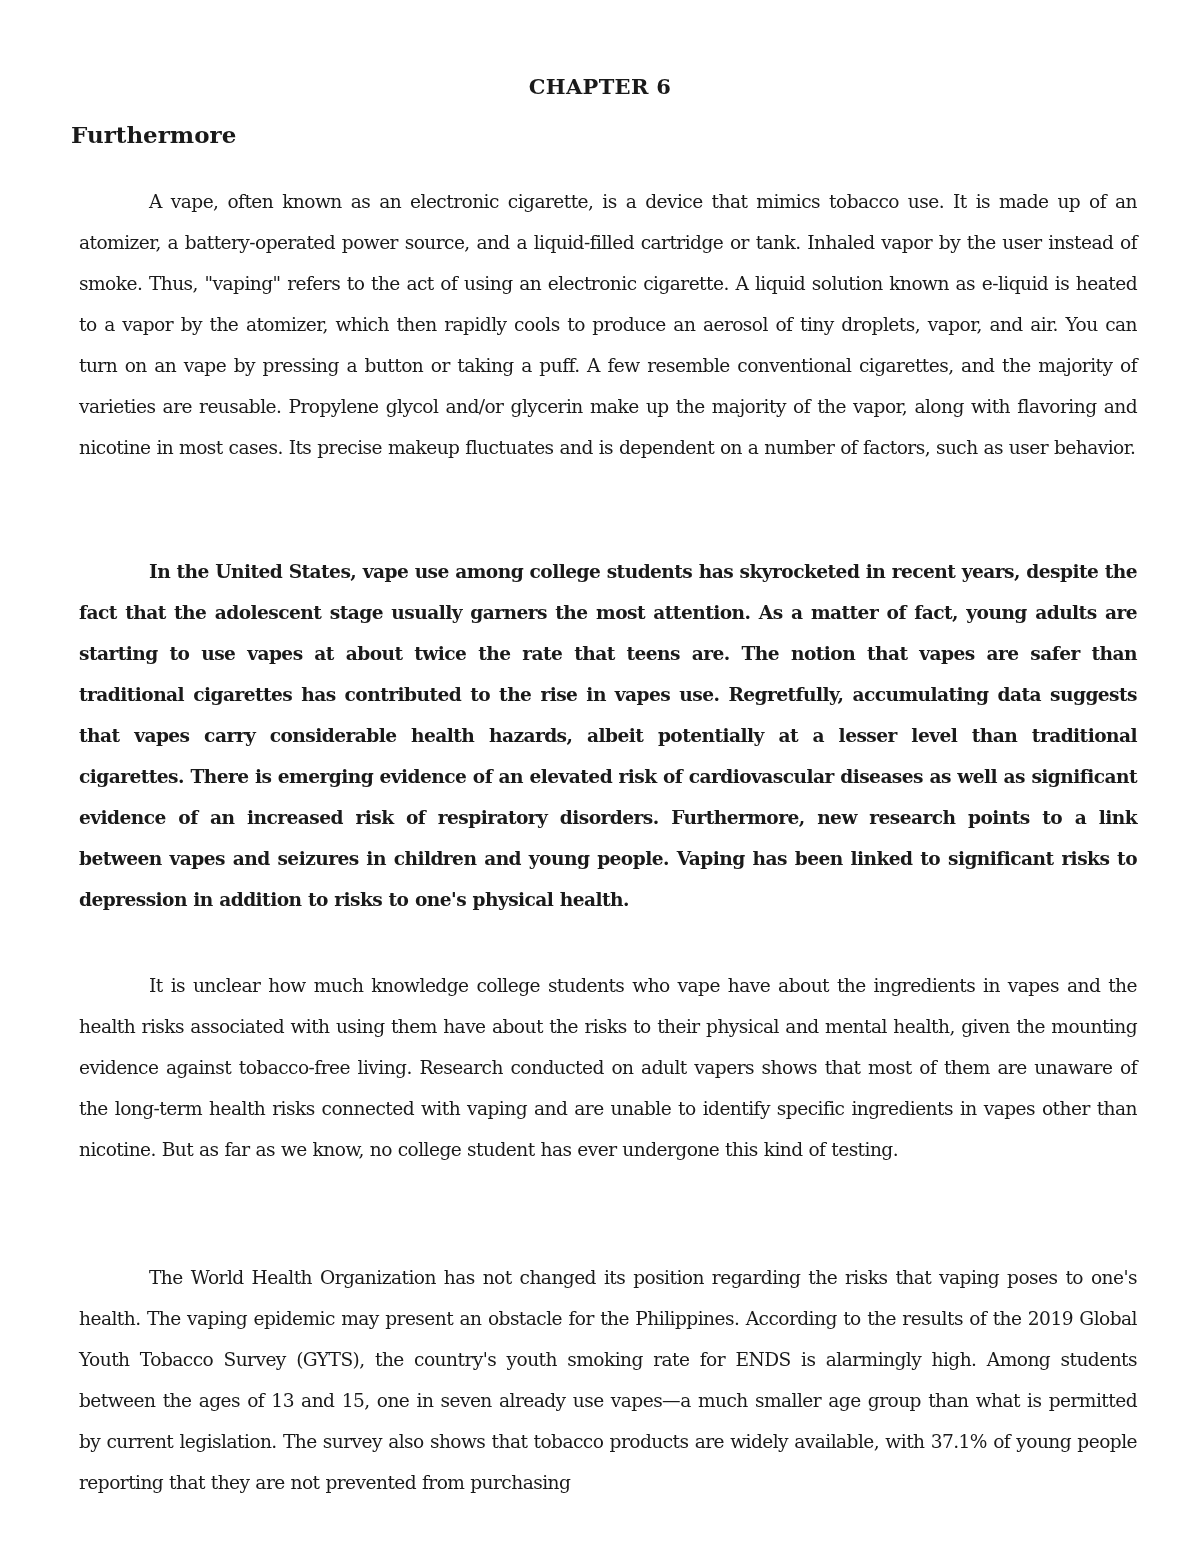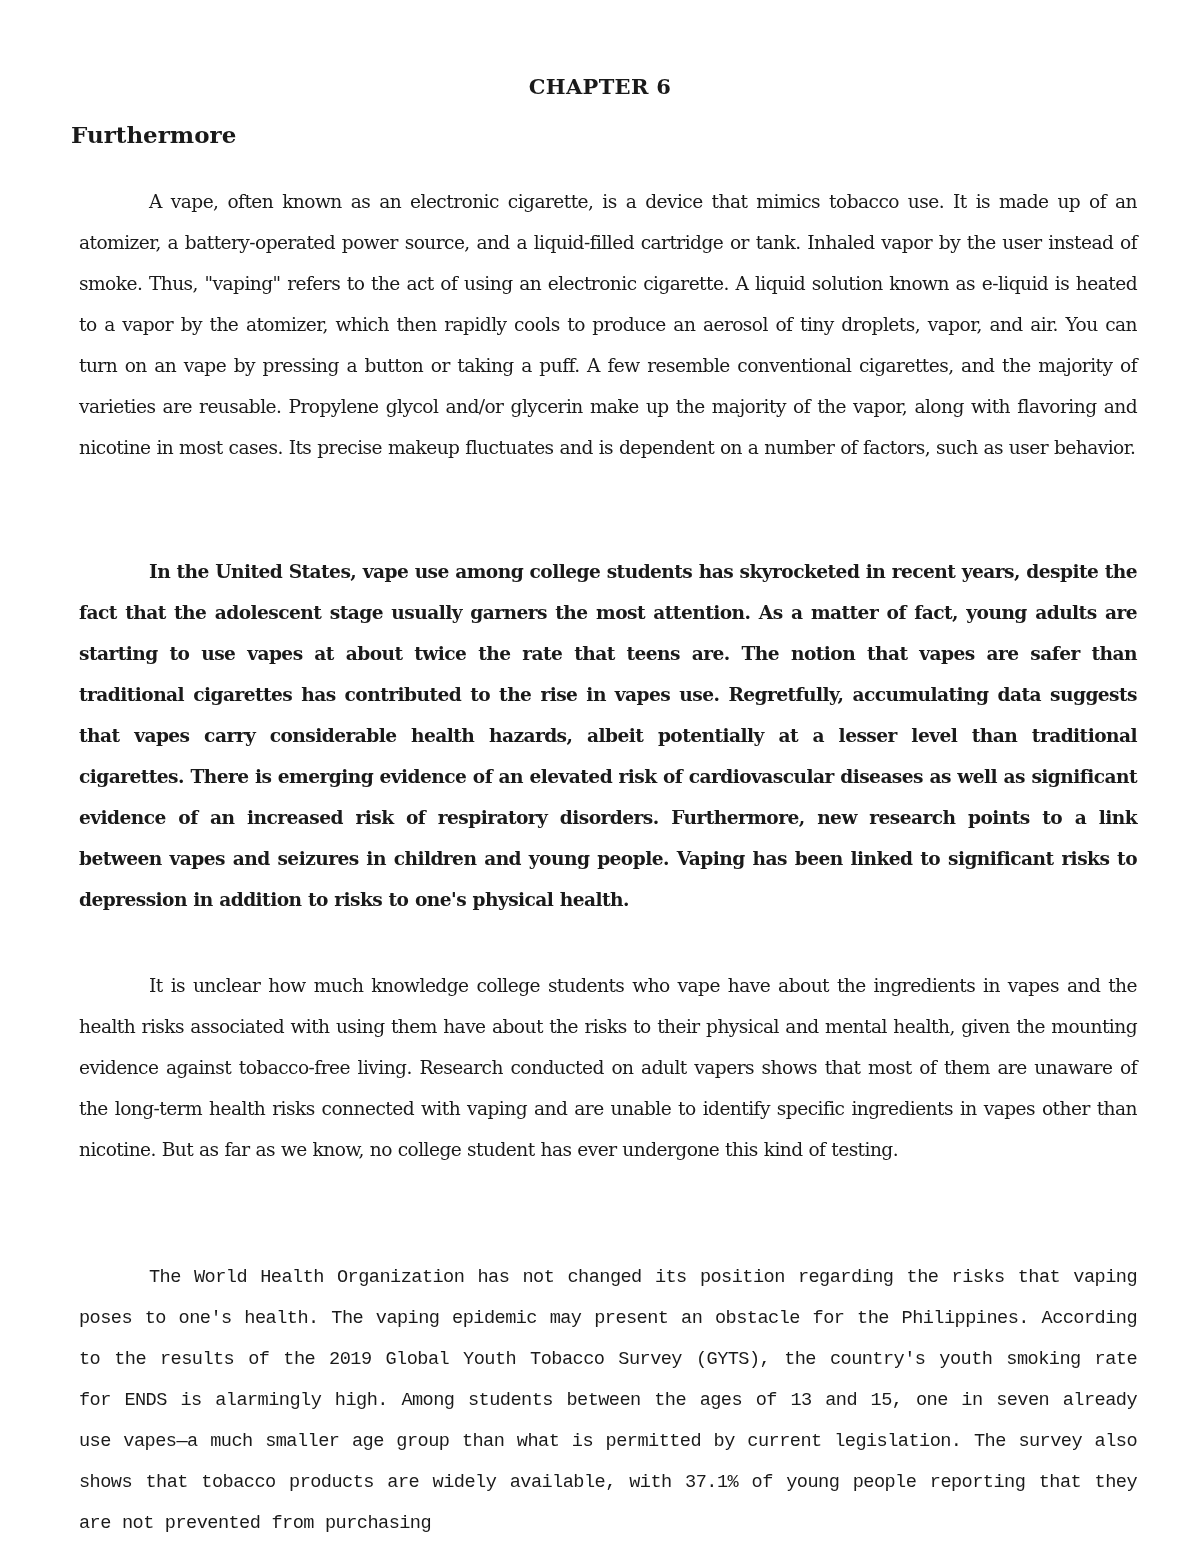--- a/index.html
+++ b/index.html
@@ -20,21 +20,21 @@
   }
   .para {
     position: absolute; left: 8px; width: 1058px;
     font-size: 18.6px; line-height: 41px;
     text-align: justify; text-indent: 70px;
     letter-spacing: -0.55px; word-spacing: 0.5px;
   }
   .p1 { top: 162px; }
   .p2 { top: 532px; font-weight: bold; }
   .p3 { top: 946px; }
-  .p4 { top: 1238px; font-family: Liberation Mono, monospace; }
+  .p4 { top: 1238px; }
 </style>
 </head>
 <body>
 
 <div class="page">
   <div class="chapter">CHAPTER 6</div>
   <div class="heading">Furthermore</div>
   <p class="para p1">A vape, often known as an electronic cigarette, is a device that mimics tobacco use. It is made up of an atomizer, a battery-operated power source, and a liquid-filled cartridge or tank. Inhaled vapor by the user instead of smoke. Thus, "vaping" refers to the act of using an electronic cigarette. A liquid solution known as e-liquid is heated to a vapor by the atomizer, which then rapidly cools to produce an aerosol of tiny droplets, vapor, and air. You can turn on an vape by pressing a button or taking a puff. A few resemble conventional cigarettes, and the majority of varieties are reusable. Propylene glycol and/or glycerin make up the majority of the vapor, along with flavoring and nicotine in most cases. Its precise makeup fluctuates and is dependent on a number of factors, such as user behavior.</p>
   <p class="para p2">In the United States, vape use among college students has skyrocketed in recent years, despite the fact that the adolescent stage usually garners the most attention. As a matter of fact, young adults are starting to use vapes at about twice the rate that teens are. The notion that vapes are safer than traditional cigarettes has contributed to the rise in vapes use. Regretfully, accumulating data suggests that vapes carry considerable health hazards, albeit potentially at a lesser level than traditional cigarettes. There is emerging evidence of an elevated risk of cardiovascular diseases as well as significant evidence of an increased risk of respiratory disorders. Furthermore, new research points to a link between vapes and seizures in children and young people. Vaping has been linked to significant risks to depression in addition to risks to one's physical health.</p>
   <p class="para p3">It is unclear how much knowledge college students who vape have about the ingredients in vapes and the health risks associated with using them have about the risks to their physical and mental health, given the mounting evidence against tobacco-free living. Research conducted on adult vapers shows that most of them are unaware of the long-term health risks connected with vaping and are unable to identify specific ingredients in vapes other than nicotine. But as far as we know, no college student has ever undergone this kind of testing.</p>

